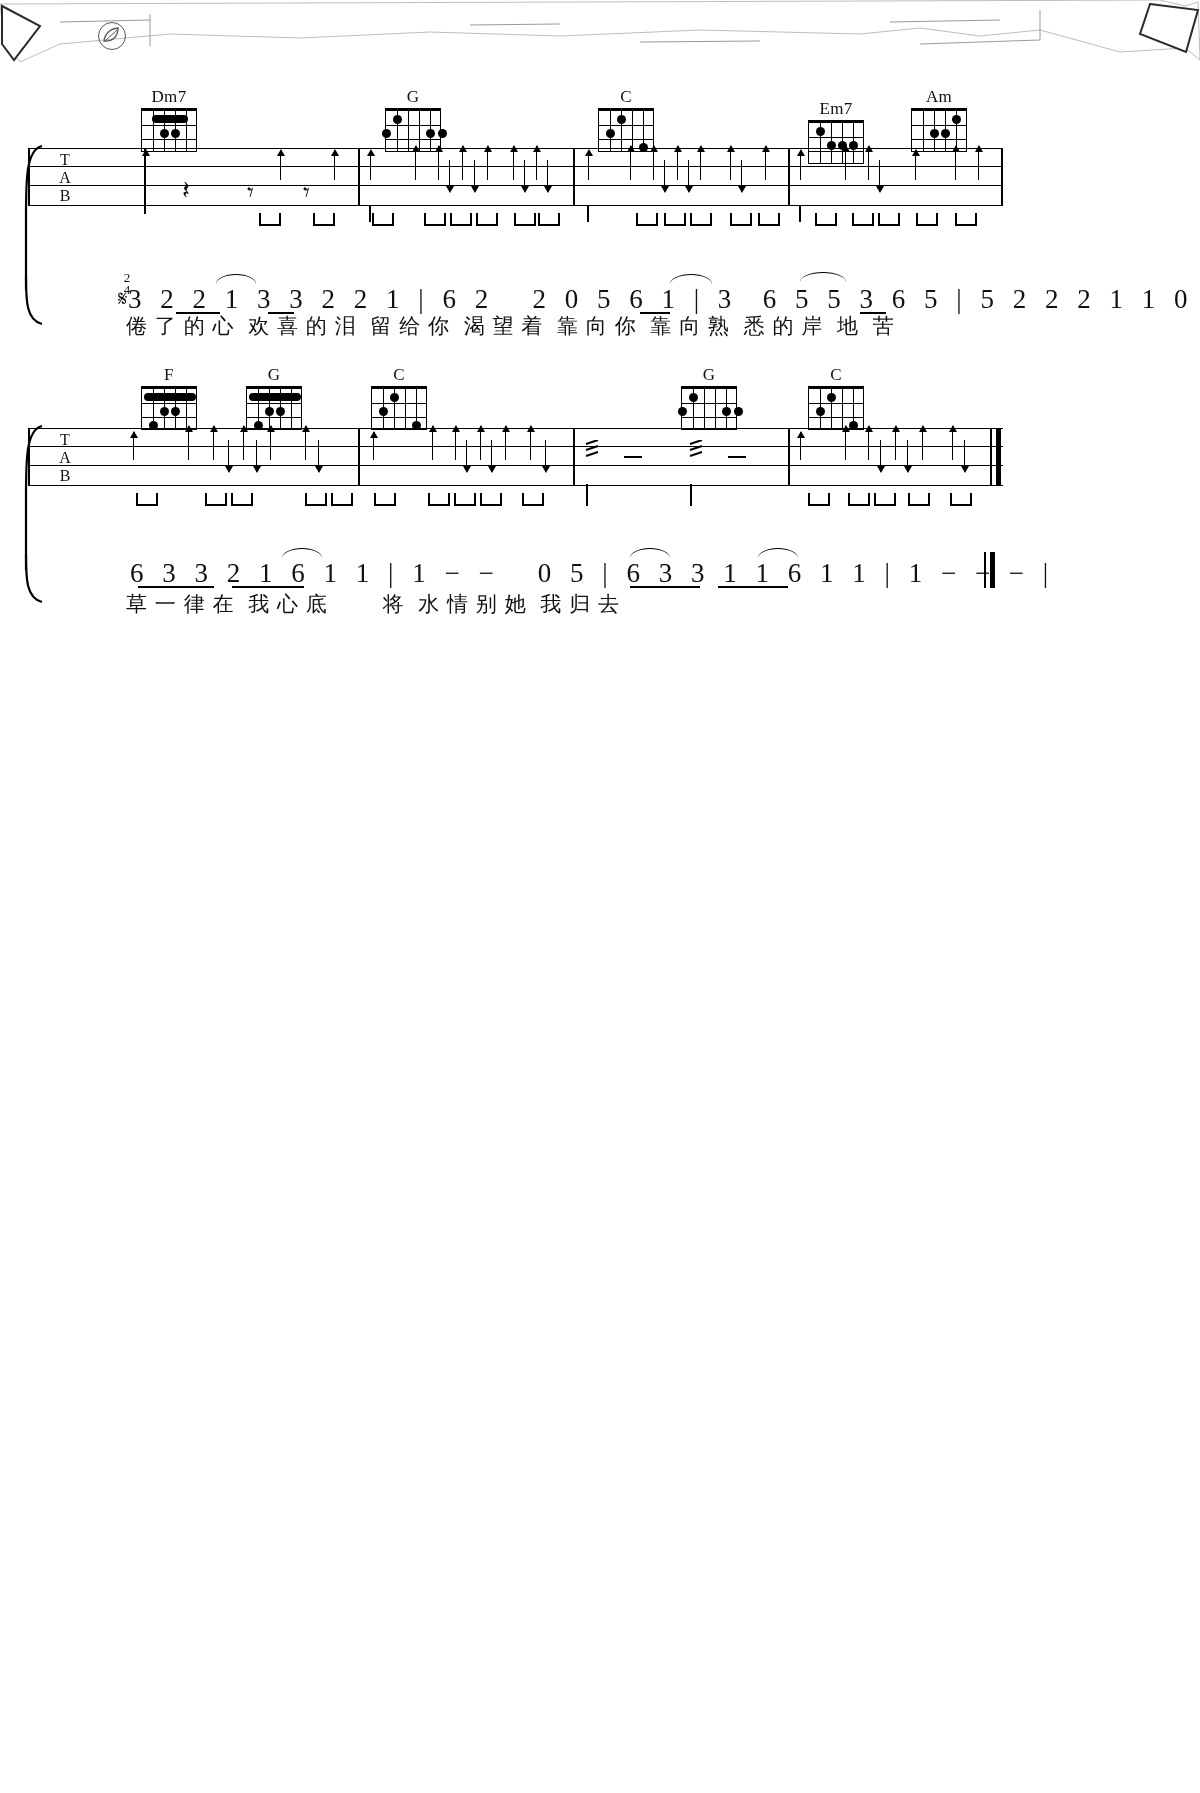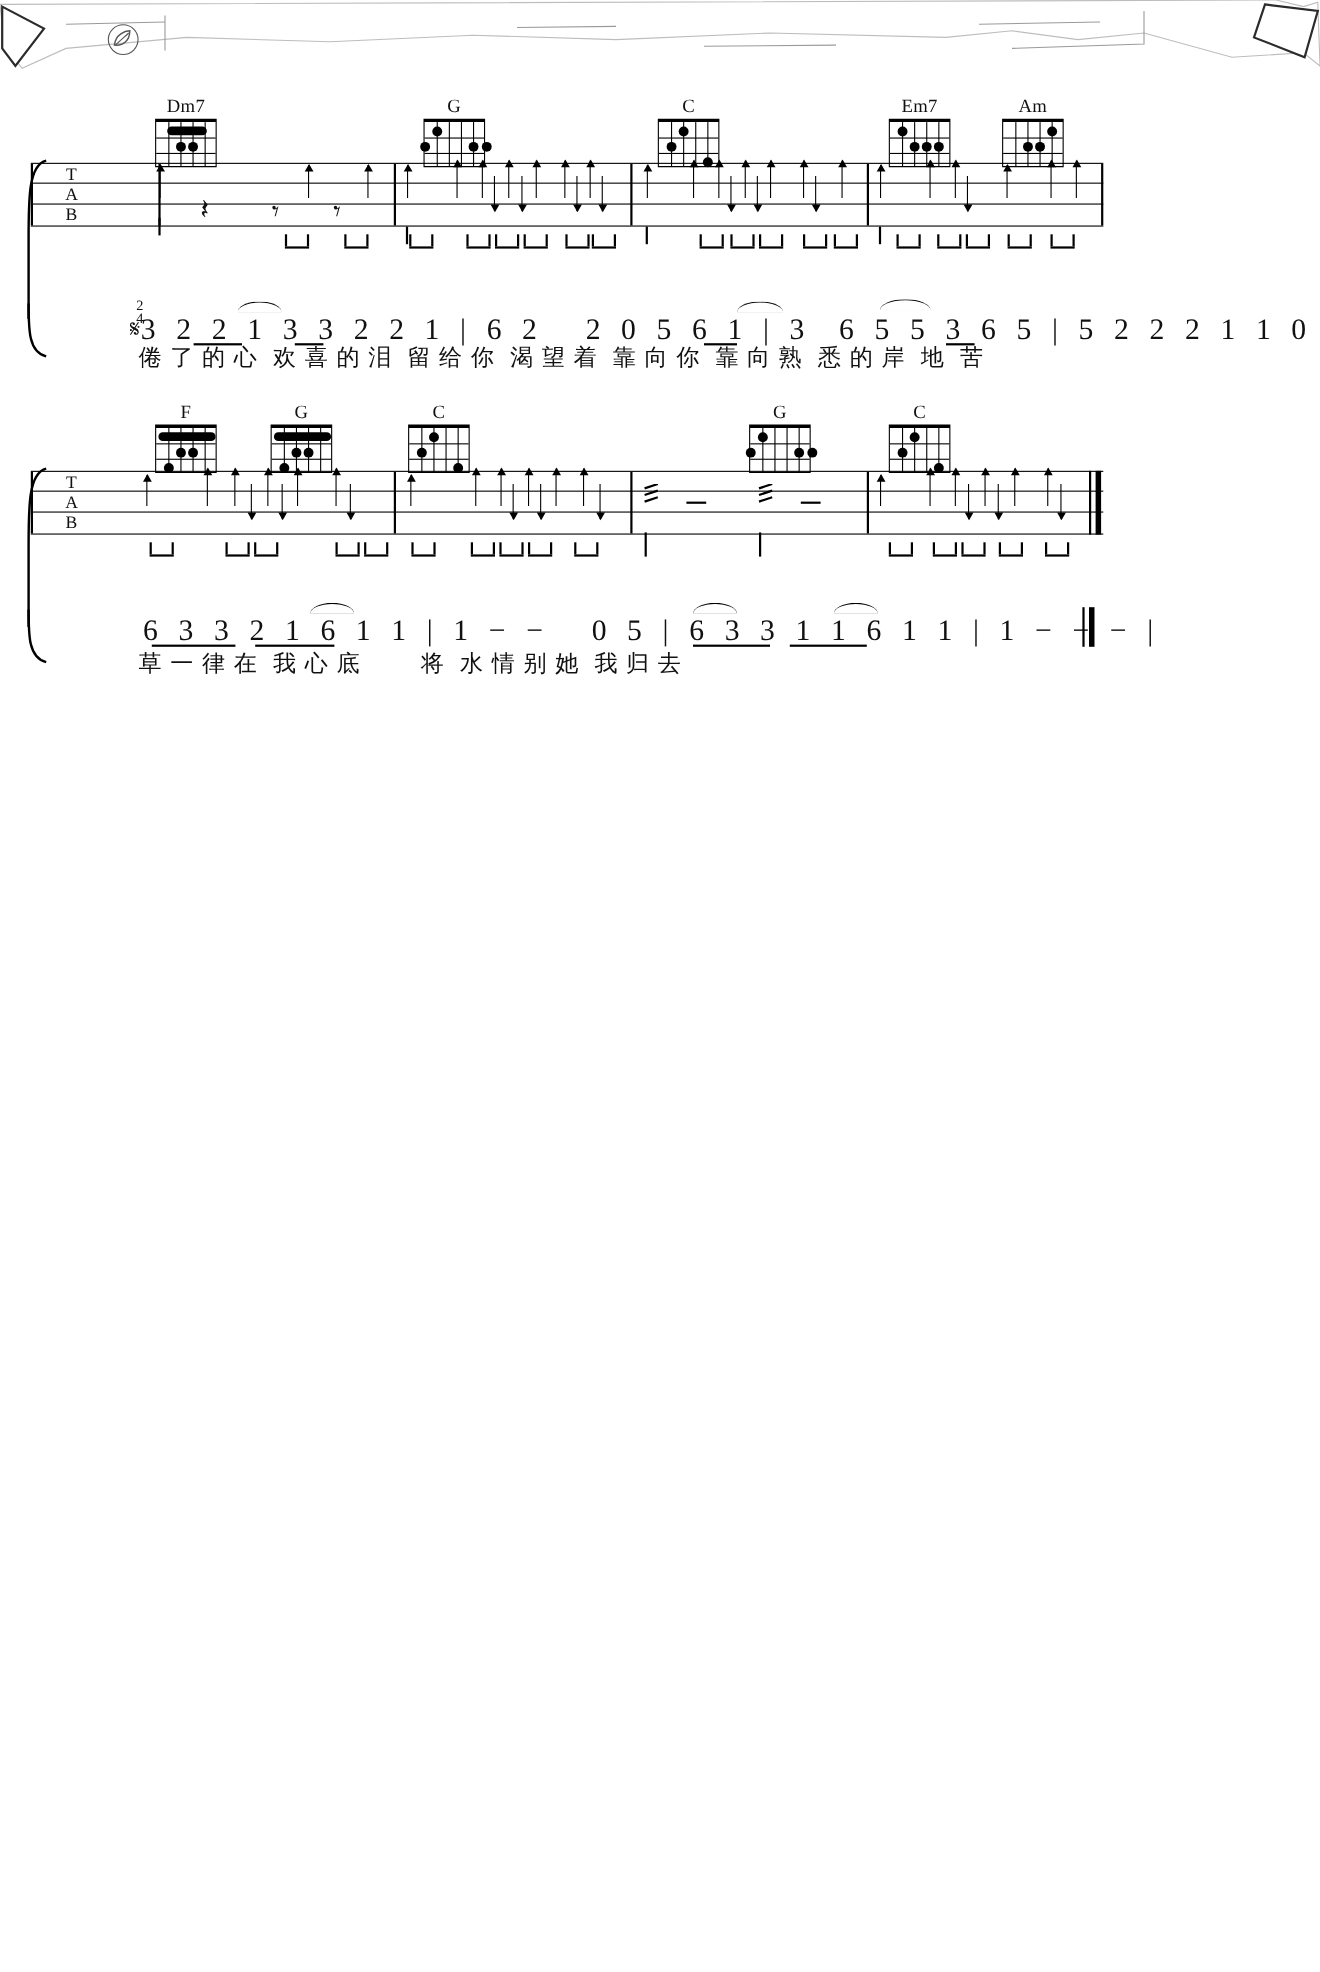--- a/index.html
+++ b/index.html
@@ -252,21 +252,21 @@
       <div class="v" style="left:33px"></div>
         <div class="v" style="left:44px"></div>
       <div class="h" style="top:14px"></div>
         <div class="h" style="top:28px"></div>
       <div class="dot" style="left:11px; top:22px;"></div>
       <div class="dot" style="left:22px; top:8px;"></div>
       <div class="dot" style="left:44px; top:36px;"></div>
     </div>
   </div>
 
-  <div class="chord" style="left:805px; top:88px;">
+  <div class="chord" style="left:805px; top:100px;">
     <div class="cname">Em7</div>
     <div class="grid">
       <div class="v" style="left:11px"></div>
         <div class="v" style="left:22px"></div>
       <div class="v" style="left:33px"></div>
         <div class="v" style="left:44px"></div>
       <div class="h" style="top:14px"></div>
         <div class="h" style="top:28px"></div>
       <div class="dot" style="left:11px; top:8px;"></div>
       <div class="dot" style="left:22px; top:22px;"></div>

